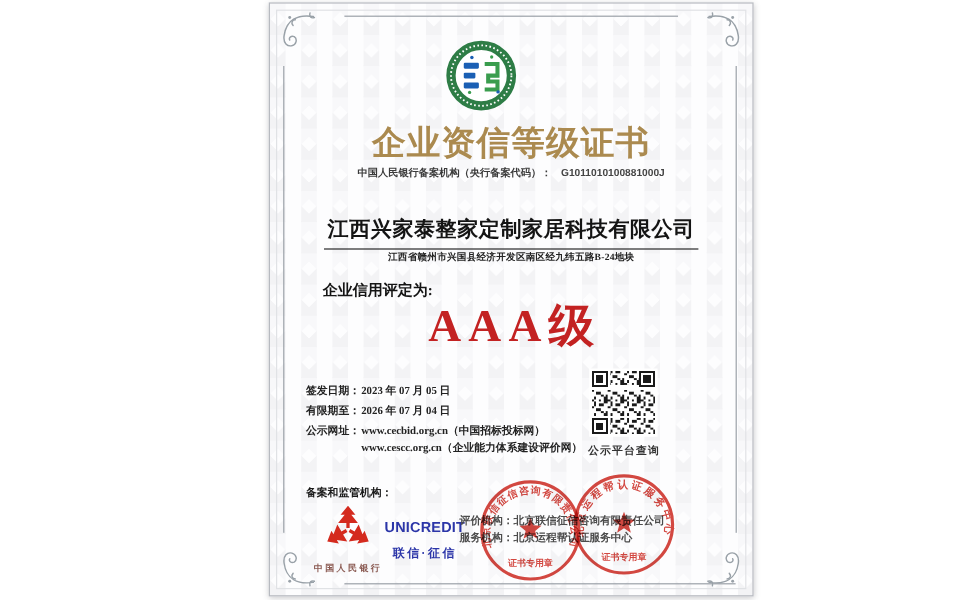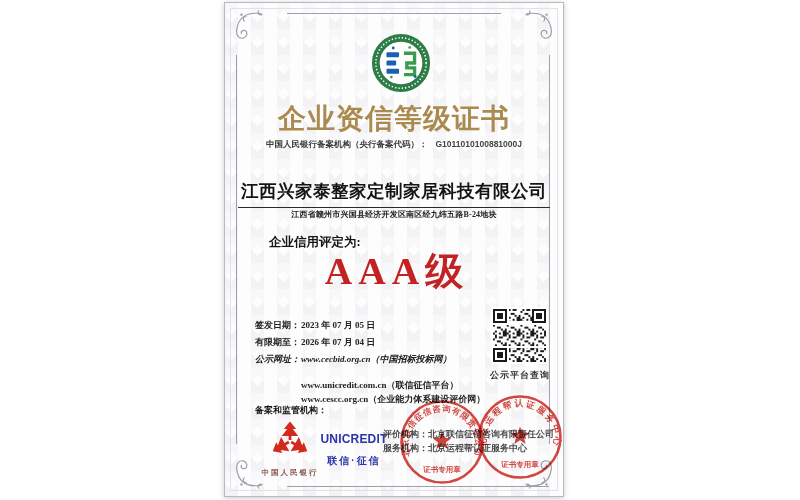--- a/index.html
+++ b/index.html
@@ -2,21 +2,21 @@
 <html><head>
 <meta charset="utf-8">
 <style>
   html,body{margin:0;padding:0;}
   body{
     width:800px;height:500px;position:relative;overflow:hidden;
     background:#ffffff;
     font-family:"Liberation Serif","DejaVu Serif",serif;
   }
   .cert{
-    position:absolute;left:224px;top:2px;width:340px;height:495px;
+    position:absolute;left:224px;top:2px;width:404px;height:495px;
     box-sizing:border-box;border:1px solid #b7bac0;
     box-shadow:0 1px 5px rgba(60,60,70,.28);
     background-color:#fdfdfe;
     background-image:
       linear-gradient(45deg,#f3f3f5 25%,transparent 25.5%),
       linear-gradient(315deg,#f3f3f5 25%,transparent 25.5%),
       linear-gradient(135deg,#f8f8fa 25%,transparent 25.5%),
       linear-gradient(225deg,#f8f8fa 25%,transparent 25.5%);
     background-size:26px 26px;
     background-position:0 0,13px 0,0 0,13px 0;
@@ -56,21 +56,21 @@
     position:absolute;top:206px;left:0;width:100%;text-align:center;
     font-size:8px;font-weight:700;color:#222;white-space:nowrap;letter-spacing:.2px;
   }
   .rating-label{position:absolute;top:231px;left:44px;font-size:12.5px;font-weight:800;color:#151515;}
   .rating{
     position:absolute;top:243px;left:0;width:100%;text-align:center;
     font-size:38px;font-weight:900;color:#c32222;letter-spacing:6px;padding-left:6px;box-sizing:border-box;
   }
   .info{position:absolute;top:316px;left:30px;font-size:9px;font-weight:700;color:#222;}
   .info .row{white-space:nowrap;line-height:13px;margin-bottom:4px;}
-  .info .row.url{margin-bottom:13px;font-style:italic;}
+  .info .row.url{margin-bottom:1px;}
   .info .row.indent{padding-left:46px;margin-bottom:1px;}
   .info .lab{margin-right:1px;}
   .qr{position:absolute;left:266px;top:304px;width:57px;height:57px;}
   .qr-caption{position:absolute;left:250px;top:366px;width:90px;text-align:center;font-size:9px;font-weight:700;color:#333;letter-spacing:1px;}
   .regulator-label{position:absolute;left:30px;top:401px;font-size:9px;font-weight:800;color:#1a1a1a;}
   .pbc{position:absolute;left:34px;top:415px;width:62px;text-align:center;}
   .pbc-name{margin-top:2px;font-size:7.5px;font-weight:700;color:#8a5a52;letter-spacing:2px;white-space:nowrap;}
   .brand{position:absolute;left:92px;top:429px;width:74px;text-align:center;font-family:"Liberation Sans",sans-serif;}
   .brand .b1{font-size:12px;font-weight:900;color:#2b35a8;letter-spacing:.2px;}
   .brand .b2{margin-top:8px;font-size:10px;font-weight:800;color:#2b35a8;letter-spacing:2px;}
@@ -155,23 +155,20 @@
 
   <div class="info">
     <div class="row">
       <span class="lab">签发日期：</span><span>2023 年 07 月 05 日</span>
     </div>
     <div class="row">
       <span class="lab">有限期至：</span><span>2026 年 07 月 04 日</span>
     </div>
     <div class="row url">
       <span class="lab">公示网址：</span><span>www.cecbid.org.cn（中国招标投标网）</span>
-    </div>
-    <div class="row indent">
-      <span>www.unicredit.com.cn（联信征信平台）</span>
     </div>
     <div class="row indent">
       <span>www.cescc.org.cn（企业能力体系建设评价网）</span>
     </div>
   </div>
 
   <div class="qr">
     <svg width="57" height="57" viewBox="0 0 29 29" shape-rendering="crispEdges">
       <defs>
         <pattern id="qrp" width="7" height="7" patternUnits="userSpaceOnUse">

